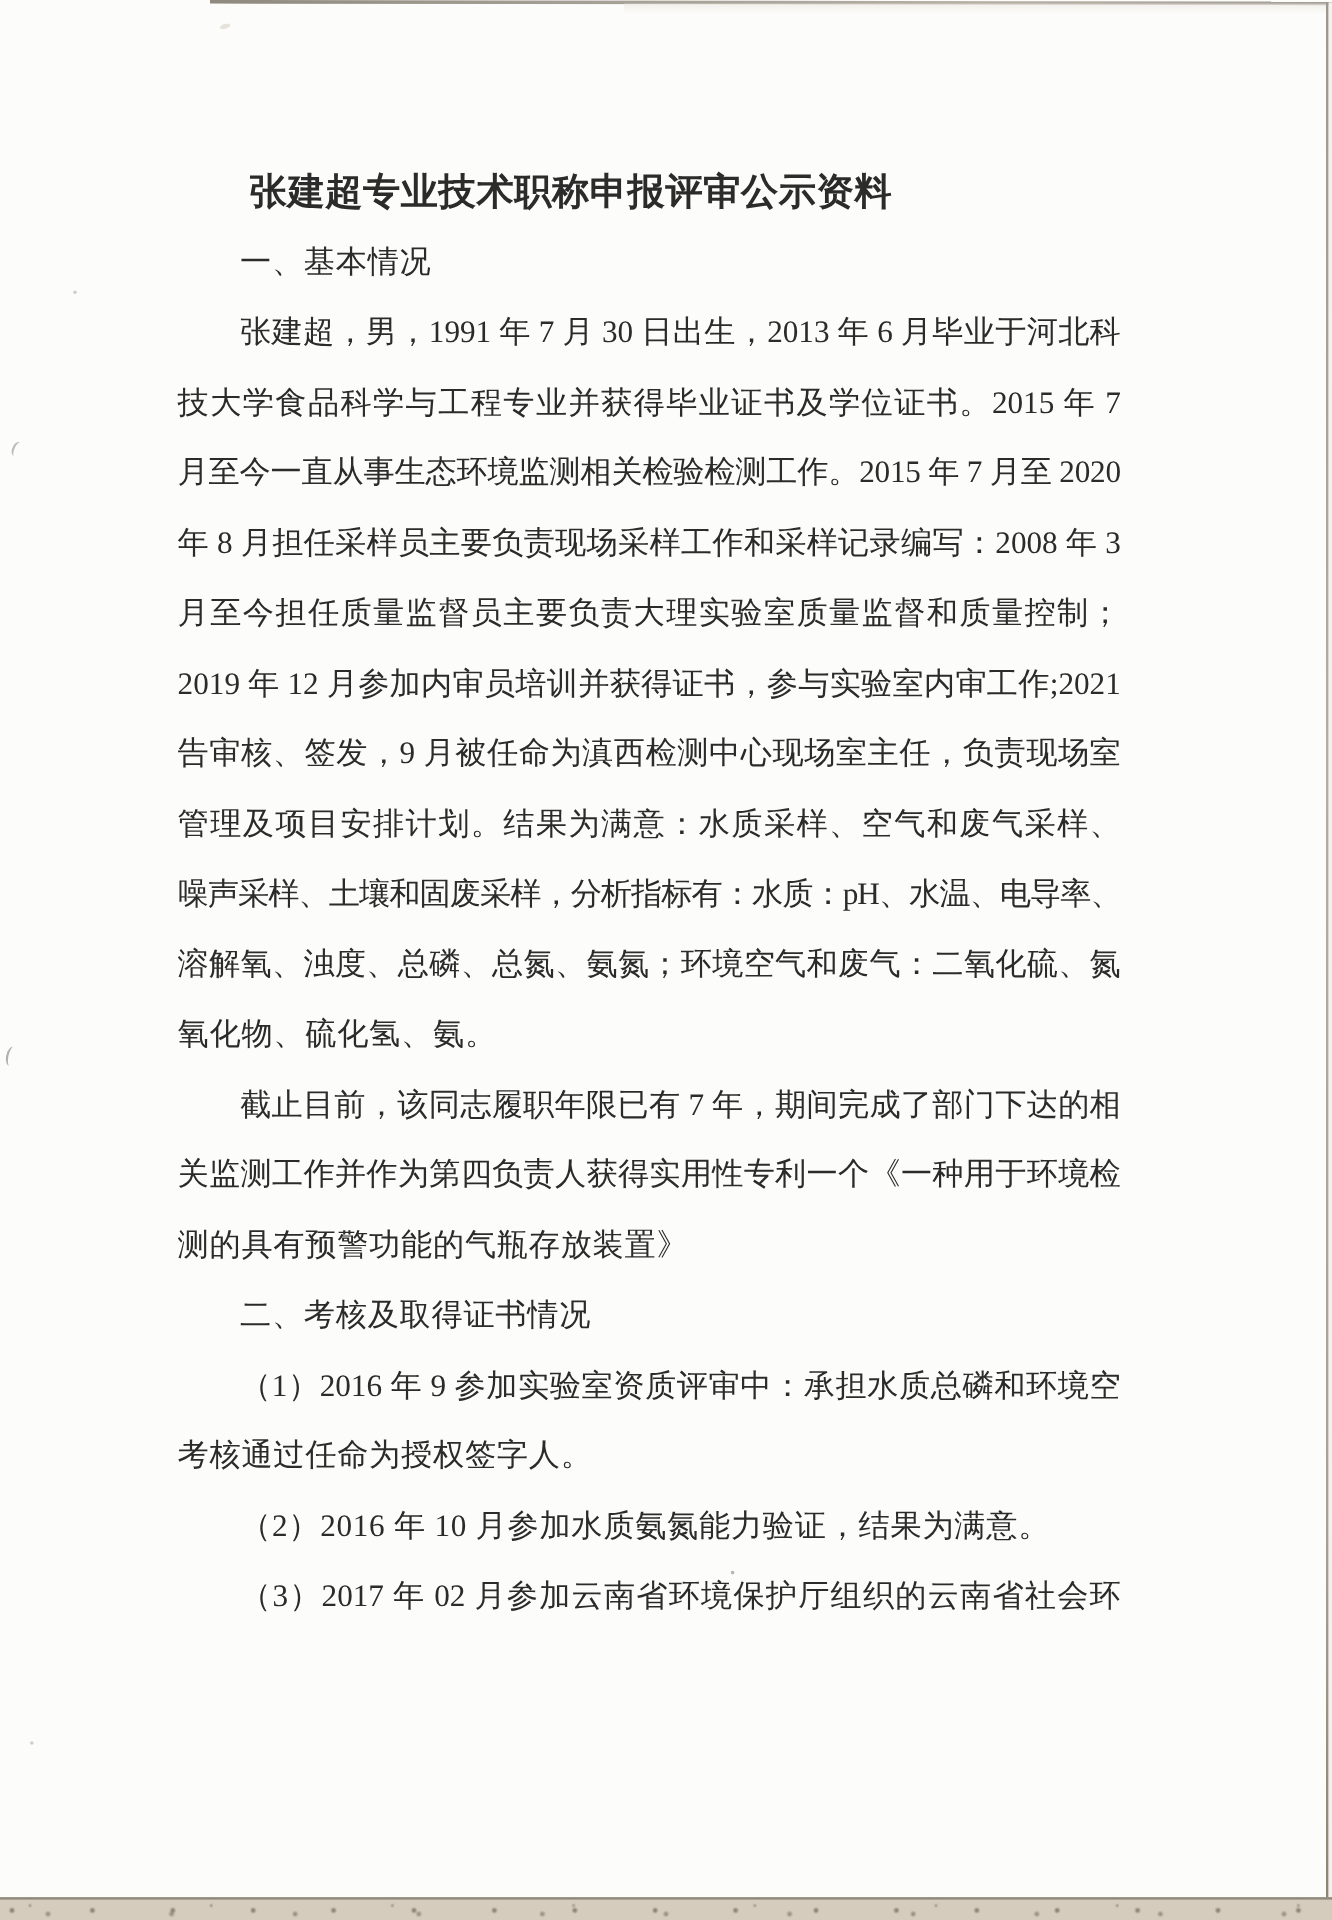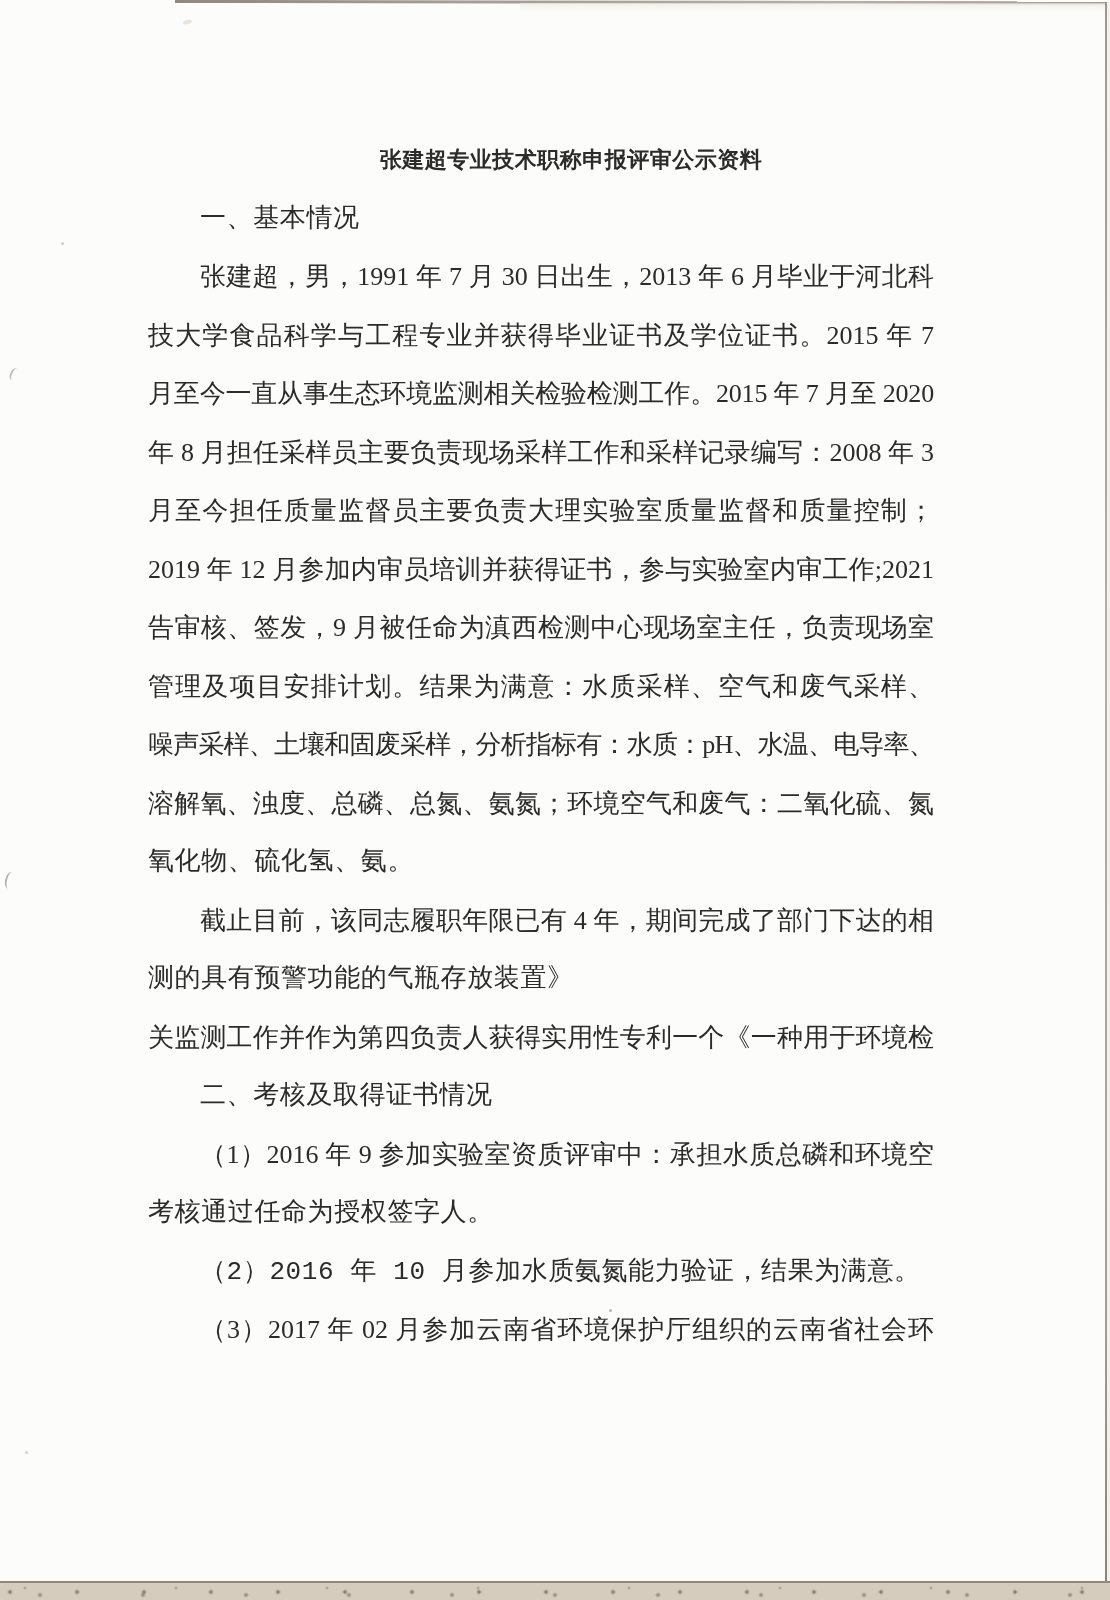--- a/index.html
+++ b/index.html
@@ -58,39 +58,37 @@
   .sp-dot3{left:609px;top:1309px;width:3px;height:3px;background:#b9b4ac;border-radius:50%;}
   .sp-smudge{left:183px;top:20px;width:9px;height:4px;background:#e6e3dc;border-radius:50%;transform:rotate(-15deg);}
   
   .content{
     position:absolute;top:0;left:148px;width:786px;
     padding-top:131px;
   }
   .doc-title{
     height:58.5px;line-height:58.5px;
     padding-left:60px;
-    text-align:center;
     font-family:"DejaVu Sans","Liberation Sans",sans-serif;
     font-weight:700;
-    font-size:22px;
+    font-size:31px;
     letter-spacing:0.5px;
     white-space:nowrap;
   }
   .line{
     height:58.5px;line-height:58.5px;
     font-size:26px;
     white-space:nowrap;
     text-align:justify;
     text-align-last:justify;
   }
   .line.left{
     text-align:center;
     text-align-last:left;
     letter-spacing:0.6px;
-    font-family:Liberation Mono, monospace;
   }
   .line.indent{text-indent:52px;}
 </style>
 </head>
 <body>
 
 <div class="scan-page">
 
   <div class="top-edge"></div>
   <div class="top-shade"></div>
@@ -105,23 +103,23 @@
         <div class="line">技大学食品科学与工程专业并获得毕业证书及学位证书。2015 年 7</div>
         <div class="line" style="letter-spacing: -0.184211px;">月至今一直从事生态环境监测相关检验检测工作。2015 年 7 月至 2020</div>
         <div class="line">年 8 月担任采样员主要负责现场采样工作和采样记录编写：2008 年 3</div>
         <div class="line">月至今担任质量监督员主要负责大理实验室质量监督和质量控制；</div>
         <div class="line">2019 年 12 月参加内审员培训并获得证书，参与实验室内审工作;2021</div>
         <div class="line">告审核、签发，9 月被任命为滇西检测中心现场室主任，负责现场室</div>
         <div class="line">管理及项目安排计划。结果为满意：水质采样、空气和废气采样、</div>
         <div class="line" style="letter-spacing: -0.8125px;">噪声采样、土壤和固废采样，分析指标有：水质：pH、水温、电导率、</div>
         <div class="line">溶解氧、浊度、总磷、总氮、氨氮；环境空气和废气：二氧化硫、氮</div>
         <div class="line left">氧化物、硫化氢、氨。</div>
-        <div class="line indent">截止目前，该同志履职年限已有 4 年，期间完成了部门下达的相</div>
+        <div class="line indent">截止目前，该同志履职年限已有 7 年，期间完成了部门下达的相</div>
+        <div class="line">关监测工作并作为第四负责人获得实用性专利一个《一种用于环境检</div>
         <div class="line left">测的具有预警功能的气瓶存放装置》</div>
-        <div class="line">关监测工作并作为第四负责人获得实用性专利一个《一种用于环境检</div>
         <div class="line left indent">二、考核及取得证书情况</div>
         <div class="line indent">（1）2016 年 9 参加实验室资质评审中：承担水质总磷和环境空</div>
         <div class="line left">考核通过任命为授权签字人。</div>
         <div class="line left indent">（2）2016 年 10 月参加水质氨氮能力验证，结果为满意。</div>
         <div class="line indent">（3）2017 年 02 月参加云南省环境保护厅组织的云南省社会环</div>
       </div>
   </div>
 
   <div class="speckle sp-arc1"></div>
   <div class="speckle sp-arc2"></div>

